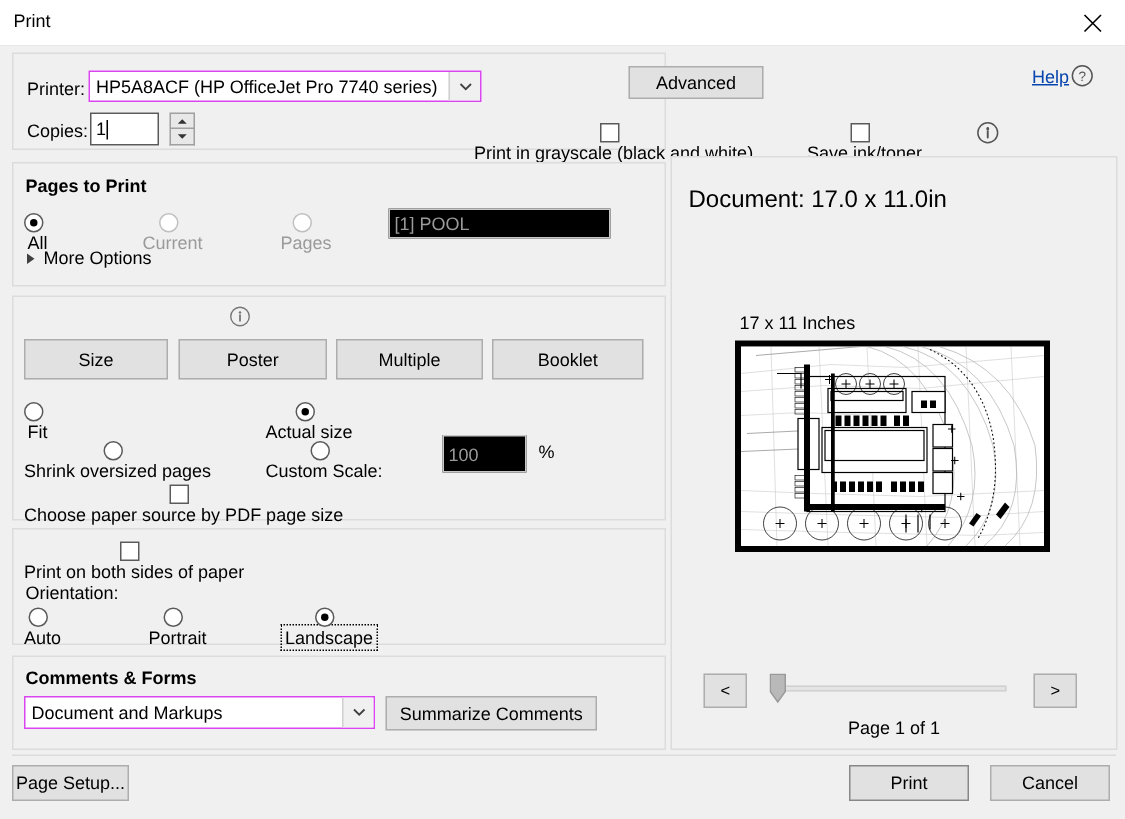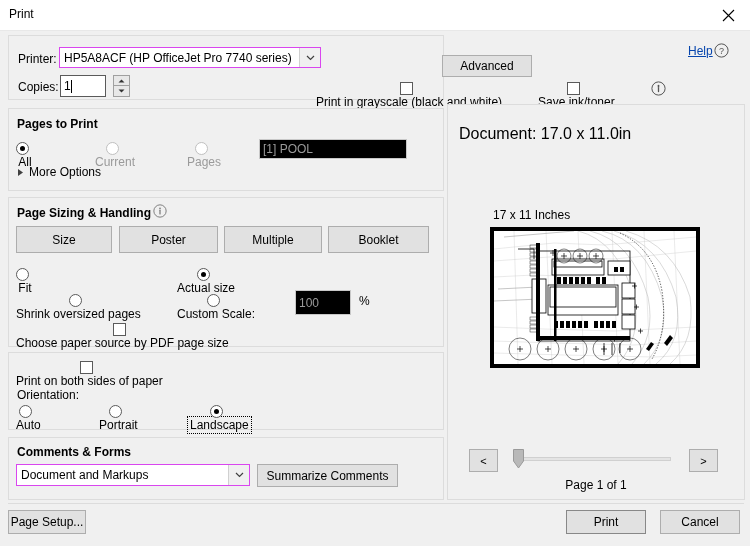--- a/index.html
+++ b/index.html
@@ -292,21 +292,21 @@
   <div class="combo" style="position:absolute; left:50px; top:11px; width:262px; height:21px;">
     <div class="combo-text">HP5A8ACF (HP OfficeJet Pro 7740 series)</div>
     <div class="combo-arrow">
       <svg width="9" height="6" viewBox="0 0 9 6">
           <path d="M1 1 L4.5 4.5 L8 1" stroke="#404040" stroke-width="1.2" fill="none"></path>
         </svg>
     </div>
   </div>
 
 
-  <div class="btn" style="position:absolute; left:410px; top:19px; width:90px; height:22px;margin-left:23px;">
+  <div class="btn" style="position:absolute; left:410px; top:8px; width:90px; height:22px;">
     <span>Advanced</span>
   </div>
 
   <div class="lbl" style="position:absolute; left:9px; top:44px;">
     <span>Copies:</span>
   </div>
 
   <div class="textbox caret" style="position:absolute; left:51px; top:39px; width:46px; height:22px;">
     <span>1</span>
       <span class="caret-bar"></span>
@@ -383,21 +383,20 @@
       <svg width="7" height="9" viewBox="0 0 7 9">
           <path d="M1 1 L6 4.5 L1 8 Z" fill="#404040"></path>
         </svg>
     </span>
     <span class="lbl">More Options</span>
   </div>
 </div>
 
 <div class="panel" style="left:8px; top:197px; width:436px; height:150px;">
 
-  <div class="panel-title" style="position:absolute; left:8px; top:8px;">Page Sizing &amp; Handling</div>
   <span style="position:absolute; left:144px; top:6px;">
     <svg width="14" height="14" viewBox="0 0 15 15">
       <circle cx="7.5" cy="7.5" r="6.6" stroke="#777" stroke-width="1" fill="none"></circle>
       <circle cx="7.5" cy="4.6" r="0.9" fill="#777"></circle>
       <path d="M7.5 6.6 L7.5 10.6" stroke="#777" stroke-width="1.3" stroke-linecap="round"></path>
     </svg>
   </span>
 
   <div class="btn" style="position:absolute; left:7px; top:28px; width:96px; height:27px;">
     <span>Size</span>

